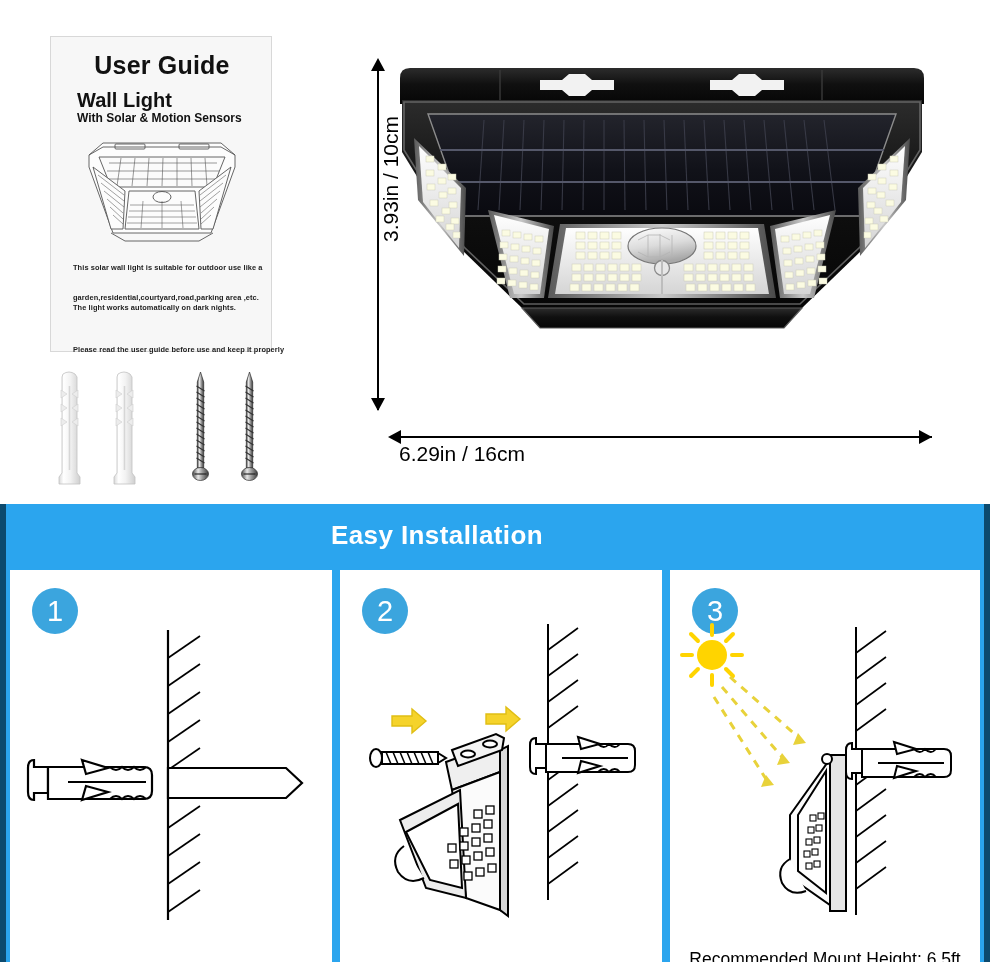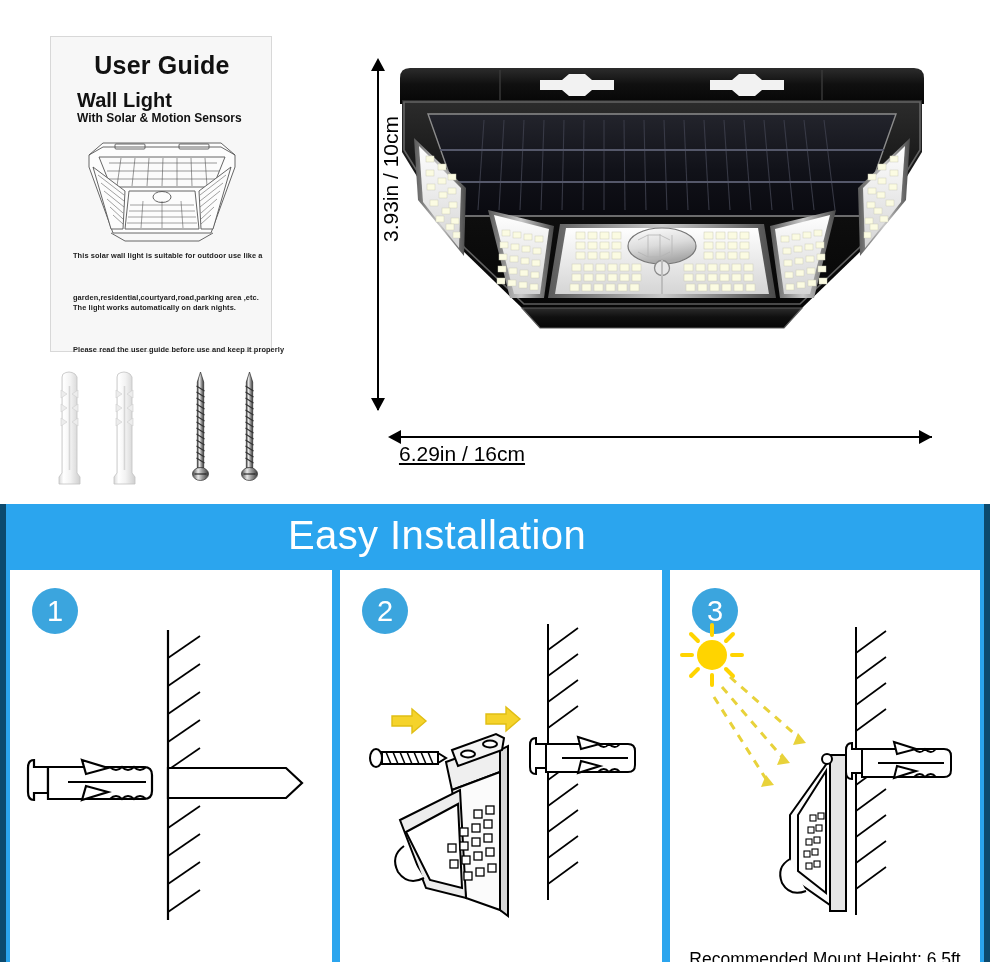--- a/index.html
+++ b/index.html
@@ -13,21 +13,21 @@
   
   #guide-card{position:absolute;left:50px;top:4px;width:222px;height:316px;
               background:#f7f7f7;border:1px solid #d8d8d8;box-sizing:border-box;}
   #guide-title{position:absolute;left:0;top:14px;width:222px;text-align:center;
                font-size:25px;font-weight:bold;letter-spacing:.2px;color:#111;}
   #guide-sub1{position:absolute;left:26px;top:52px;font-size:20px;font-weight:bold;color:#111;}
   #guide-sub2{position:absolute;left:26px;top:74px;font-size:12px;font-weight:bold;color:#111;}
   #guide-art{position:absolute;left:30px;top:100px;width:162px;height:120px;}
   .guide-body{position:absolute;left:22px;font-size:7.4px;font-weight:bold;color:#222;
               letter-spacing:.1px;white-space:nowrap;}
-  #gb0{top:214px;} #gb1{top:256px;} #gb2{top:266px;} #gb3{top:308px;}
+  #gb0{top:226px;} #gb1{top:256px;} #gb2{top:266px;} #gb3{top:308px;}
 
   
   .anchor{position:absolute;width:27px;height:118px;}
   .screw{position:absolute;width:17px;height:120px;}
 
   
   #product-photo{position:absolute;left:392px;top:28px;width:540px;height:352px;}
 
   
   #dim-v-line{position:absolute;left:377px;top:30px;width:2px;height:348px;background:#000;}
@@ -36,28 +36,28 @@
   #dim-v-arrow-bot{position:absolute;left:371px;top:366px;width:0;height:0;
       border-left:7px solid transparent;border-right:7px solid transparent;border-top:13px solid #000;}
   #dim-v-label{position:absolute;left:328px;top:135px;font-size:21px;color:#000;
       transform:rotate(-90deg);transform-origin:center center;white-space:nowrap;}
   #dim-h-line{position:absolute;left:394px;top:404px;width:538px;height:2px;background:#000;}
   #dim-h-arrow-l{position:absolute;left:388px;top:398px;width:0;height:0;
       border-top:7px solid transparent;border-bottom:7px solid transparent;border-right:13px solid #000;}
   #dim-h-arrow-r{position:absolute;left:919px;top:398px;width:0;height:0;
       border-top:7px solid transparent;border-bottom:7px solid transparent;border-left:13px solid #000;}
   #dim-h-label{position:absolute;left:0;top:410px;width:794px;text-align:center;
-      font-size:21px;color:#000;padding-left:130px;box-sizing:border-box;text-decoration:underline;}
+      font-size:21px;color:#000;padding-left:130px;box-sizing:border-box;}
 
   
   #banner{position:absolute;left:6px;top:472px;width:978px;height:62px;
           background:#2BA5EE;}
   #banner-title{position:absolute;left:0;top:0;width:862px;height:62px;
           display:flex;align-items:center;justify-content:center;
-          color:#fff;font-size:40px;font-weight:normal;letter-spacing:.4px;}
+          color:#fff;font-size:26px;font-weight:bold;letter-spacing:.4px;}
 
   
   #steps{position:absolute;left:6px;top:534px;width:978px;height:422px;}
   .step-panel{position:absolute;top:0;height:422px;background:#fff;
               border:4px solid #2BA5EE;box-sizing:border-box;}
   #step-1{left:0px;width:330px;}
   #step-2{left:330px;width:330px;}
   #step-3{left:660px;width:318px;}
   .step-badge{position:absolute;left:22px;top:18px;width:46px;height:46px;border-radius:50%;
               background:#3BA5DE;color:#fff;font-size:29px;display:flex;

